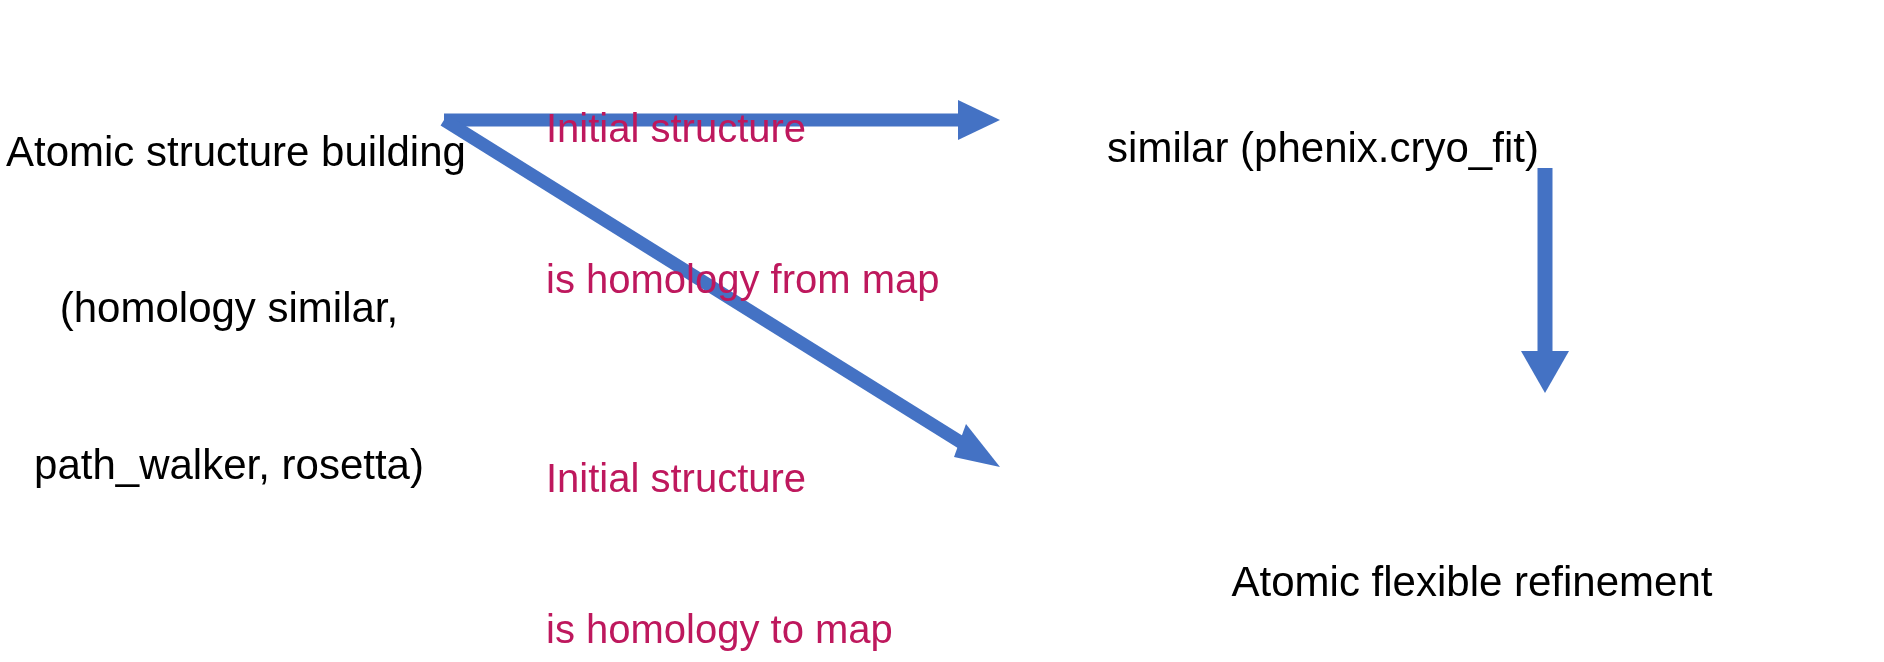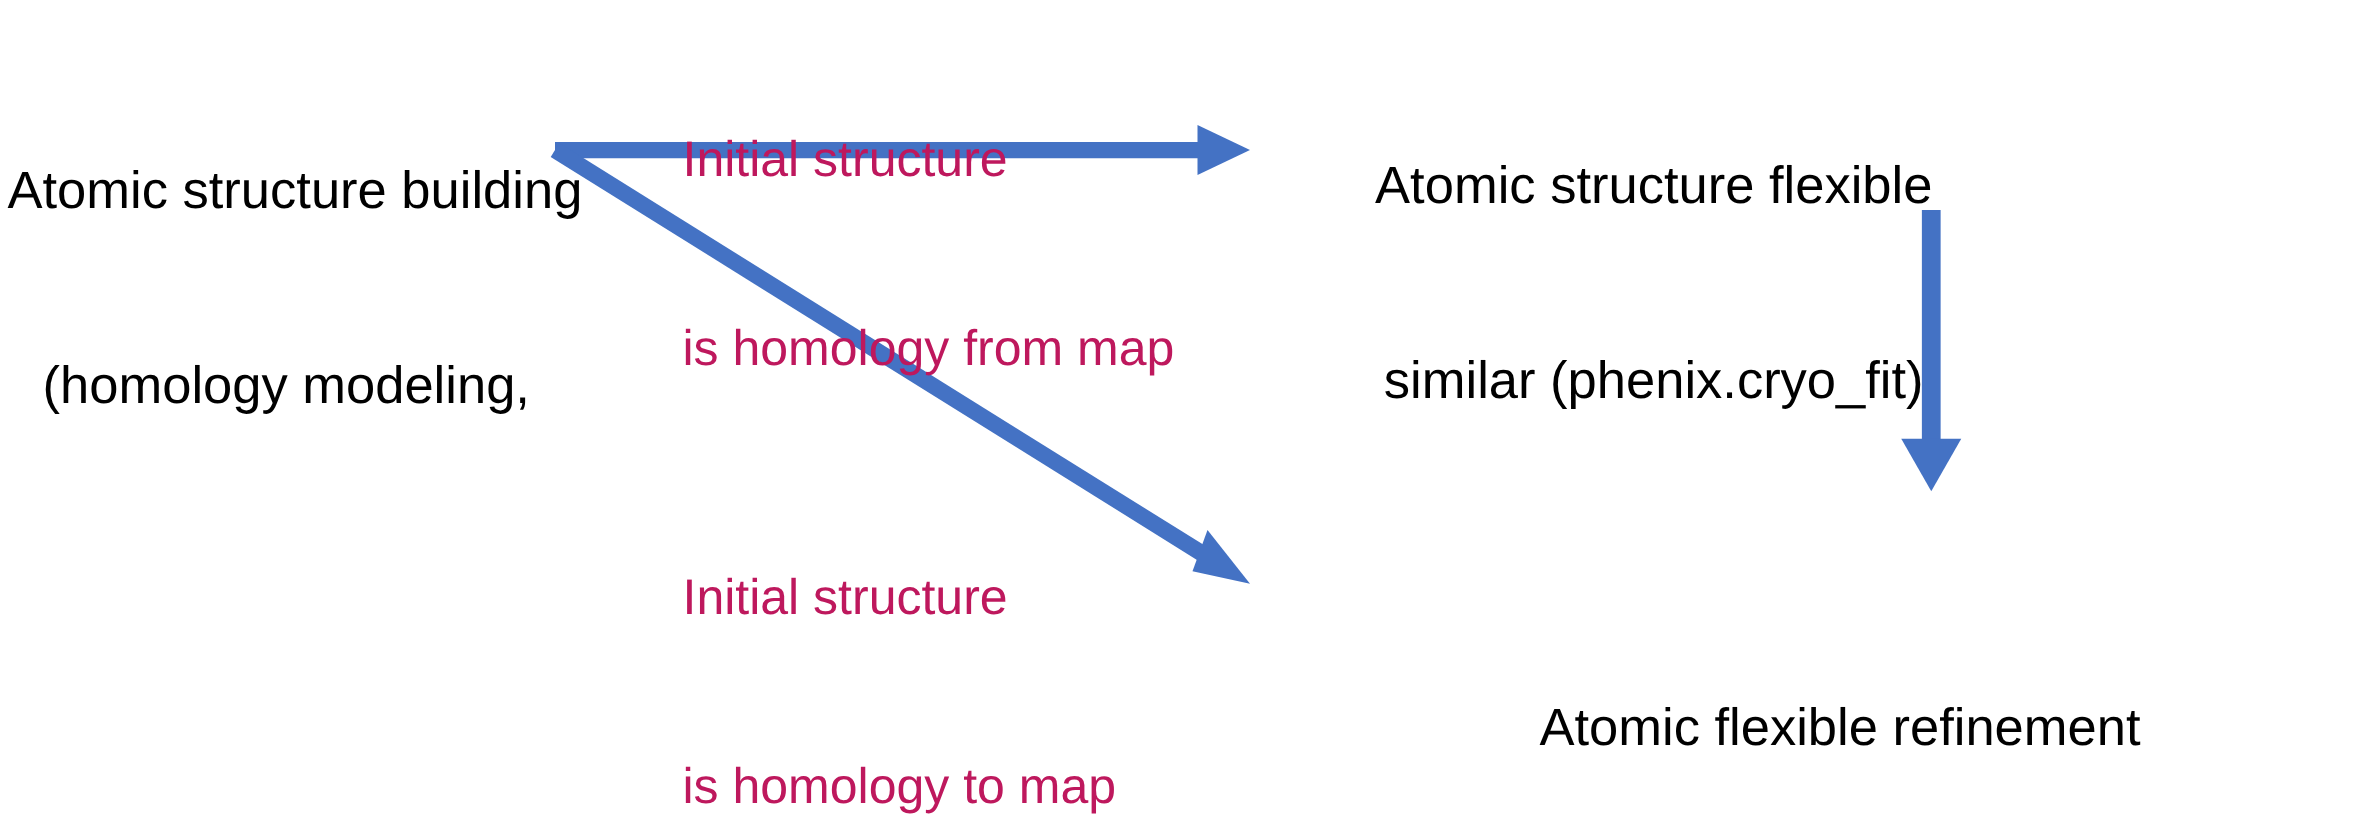--- a/index.html
+++ b/index.html
@@ -68,25 +68,25 @@
     </g>
 
     <g>
       <line x1="1545" y1="168" x2="1545" y2="357" stroke="#4472C4" stroke-width="15"></line>
       <polygon points="1545,393 1521,351 1569,351" fill="#4472C4"></polygon>
     </g>
   </svg>
 
   <div class="node" id="node-build">
     <span class="ln">Atomic structure building</span>
-    <span class="ln">(homology modeling,</span>
+    <span class="ln">(homology similar,</span>
+    <span class="ln"><span class="ital">path_walker, rosetta)</span></span>
   </div>
 
   <div class="node" id="node-flexible-fit">
-    <span class="ln">Atomic structure flexible</span>
     <span class="ln"><span>similar (</span><span class="ital">phenix.cryo_fit</span><span>)</span></span>
   </div>
 
   <div class="node" id="node-refinement">
     <span class="ln">Atomic flexible refinement</span>
     
   </div>
 
   <div class="edge-label" id="label-different">
     <span class="ln">Initial structure</span>

